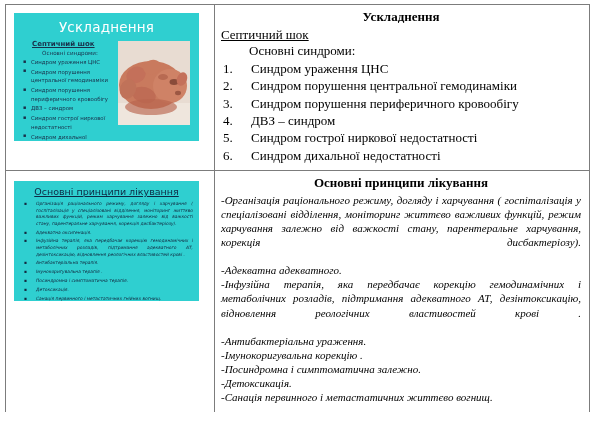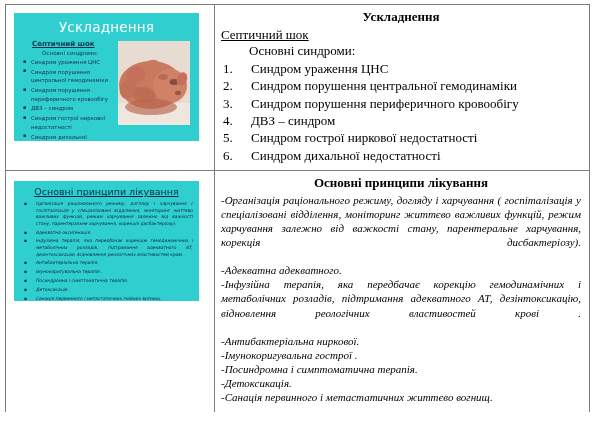--- a/index.html
+++ b/index.html
@@ -274,23 +274,23 @@
               <li>Санація первинного і метастатичних гнійних вогнищ.</li>
             </ul>
           </div>
         </td>
         <td class="cell-right">
           <div class="doc-pane">
             <div class="doc-h">Основні принципи лікування</div>
             <p class="doc-p just-block">-Організація раціонального режиму, догляду і харчування ( госпіталізація у спеціалізовані відділення, моніторинг життєво важливих функцій, режим харчування залежно від важкості стану, парентеральне харчування, корекція дисбактеріозу).</p>
             <p class="doc-p">-Адекватна адекватного.</p>
             <p class="doc-p just-block">-Інфузійна терапія, яка передбачає корекцію гемодинамічних і метаболічних розладів, підтримання адекватного АТ, дезінтоксикацію, відновлення реологічних властивостей крові .</p>
-            <p class="doc-p">-Антибактеріальна ниркової.</p>
-            <p class="doc-p">-Імунокоригувальна гострої .</p>
-            <p class="doc-p">-Посиндромна і симптоматична терапія.</p>
+            <p class="doc-p">-Антибактеріальна ураження.</p>
+            <p class="doc-p">-Імунокоригувальна корекцію .</p>
+            <p class="doc-p">-Посиндромна і симптоматична залежно.</p>
             <p class="doc-p">-Детоксикація.</p>
             <p class="doc-p">-Санація первинного і метастатичних життєво вогнищ.</p>
           </div>
         </td>
       </tr>
     </tbody>
   </table>
 </div>
 
 </body></html>

